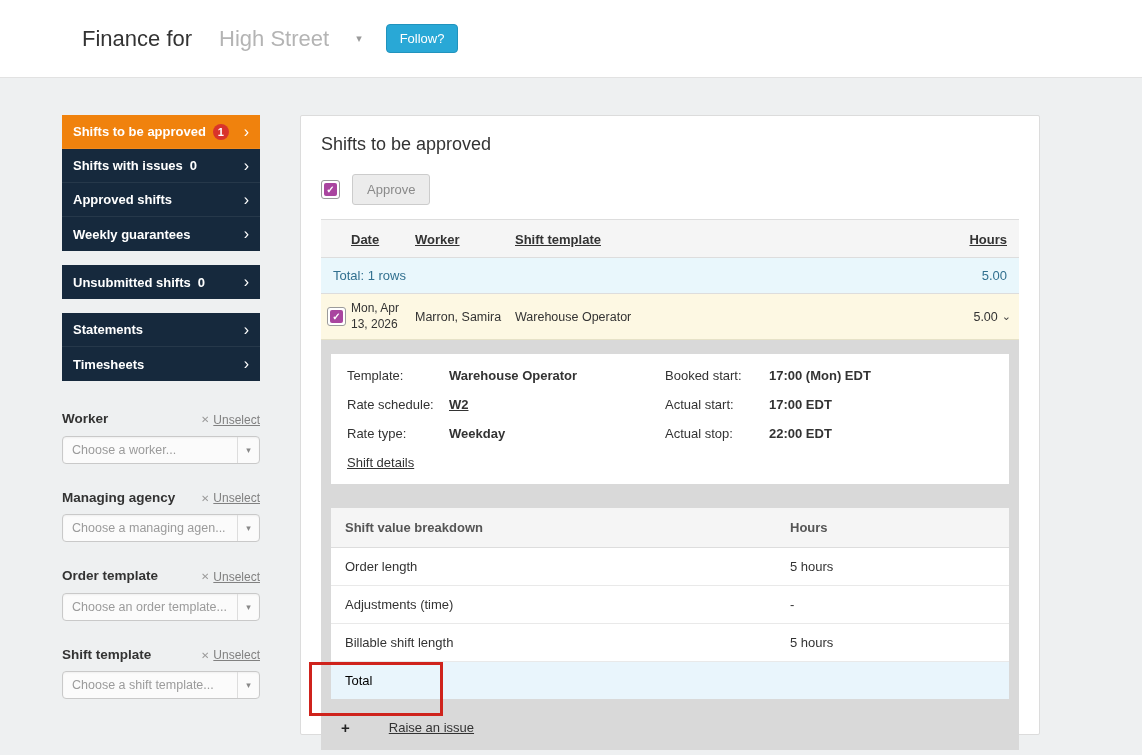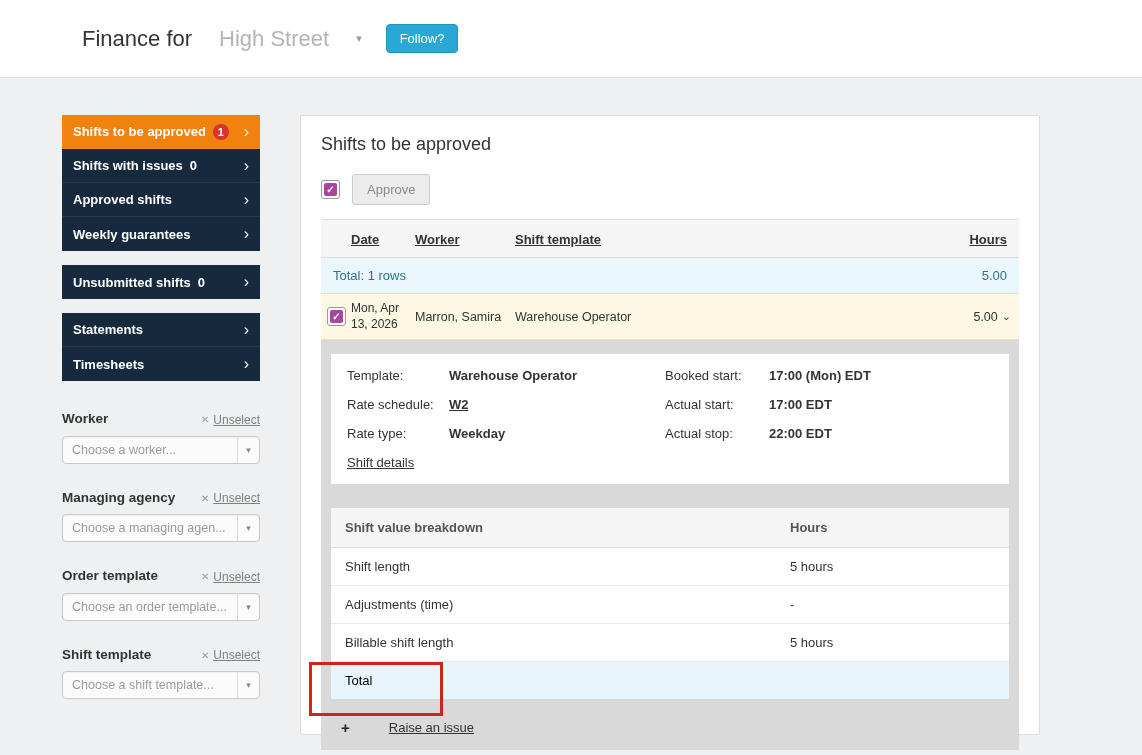--- a/index.html
+++ b/index.html
@@ -317,21 +317,21 @@
             <div></div>
         </div>
       </div>
 
       <div class="breakdown">
         <div class="bd-head">
           <span>Shift value breakdown</span>
           <span>Hours</span>
         </div>
         <div class="bd-row">
-          <span>Shift length</span>
+          <span>Order length</span>
           <span>5 hours</span>
         </div>
         <div class="bd-row">
           <span>Adjustments (time)</span>
           <span>-</span>
         </div>
         <div class="bd-row">
           <span>Billable shift length</span>
           <span>5 hours</span>
         </div>

